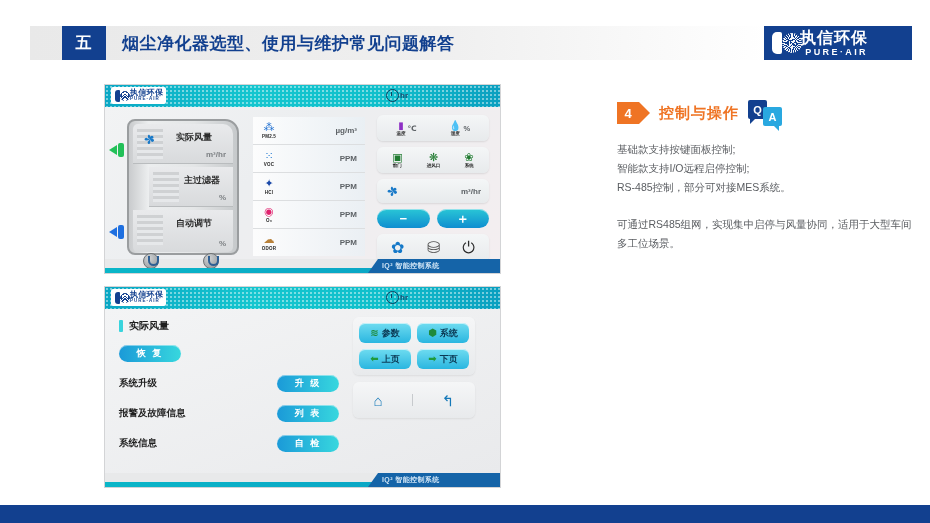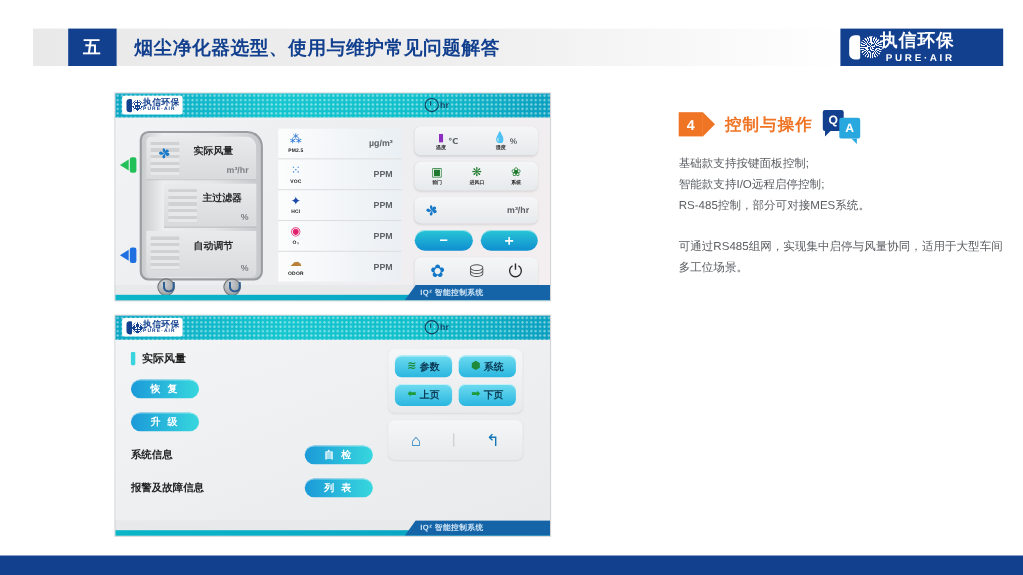--- a/index.html
+++ b/index.html
@@ -389,29 +389,30 @@
   <div class="p2-body">
     <div class="p2-left">
       <div class="sect-title">
         <div class="tick"></div>
         <span>实际风量</span>
       </div>
       <div class="srow2">
         <div class="pill">恢 复</div>
       </div>
       <div class="srow2">
+        <span class="nm">系统升级</span>
         <div class="pill">升 级</div>
+      </div>
+      <div class="srow2">
+        <span class="nm">报警及故障信息</span>
+        <div class="pill">列 表</div>
       </div>
       <div class="srow2">
         <span class="nm">系统信息</span>
         <div class="pill">自 检</div>
-      </div>
-      <div class="srow2">
-        <span class="nm">报警及故障信息</span>
-        <div class="pill">列 表</div>
       </div>
     </div>
 
     <div class="p2-right">
       <div class="gbox">
         <div class="g2">
           <div class="gbtn">
             <span class="glyph" style="color:#1f8a3a">≋</span>
             <span>参数</span>
           </div>

